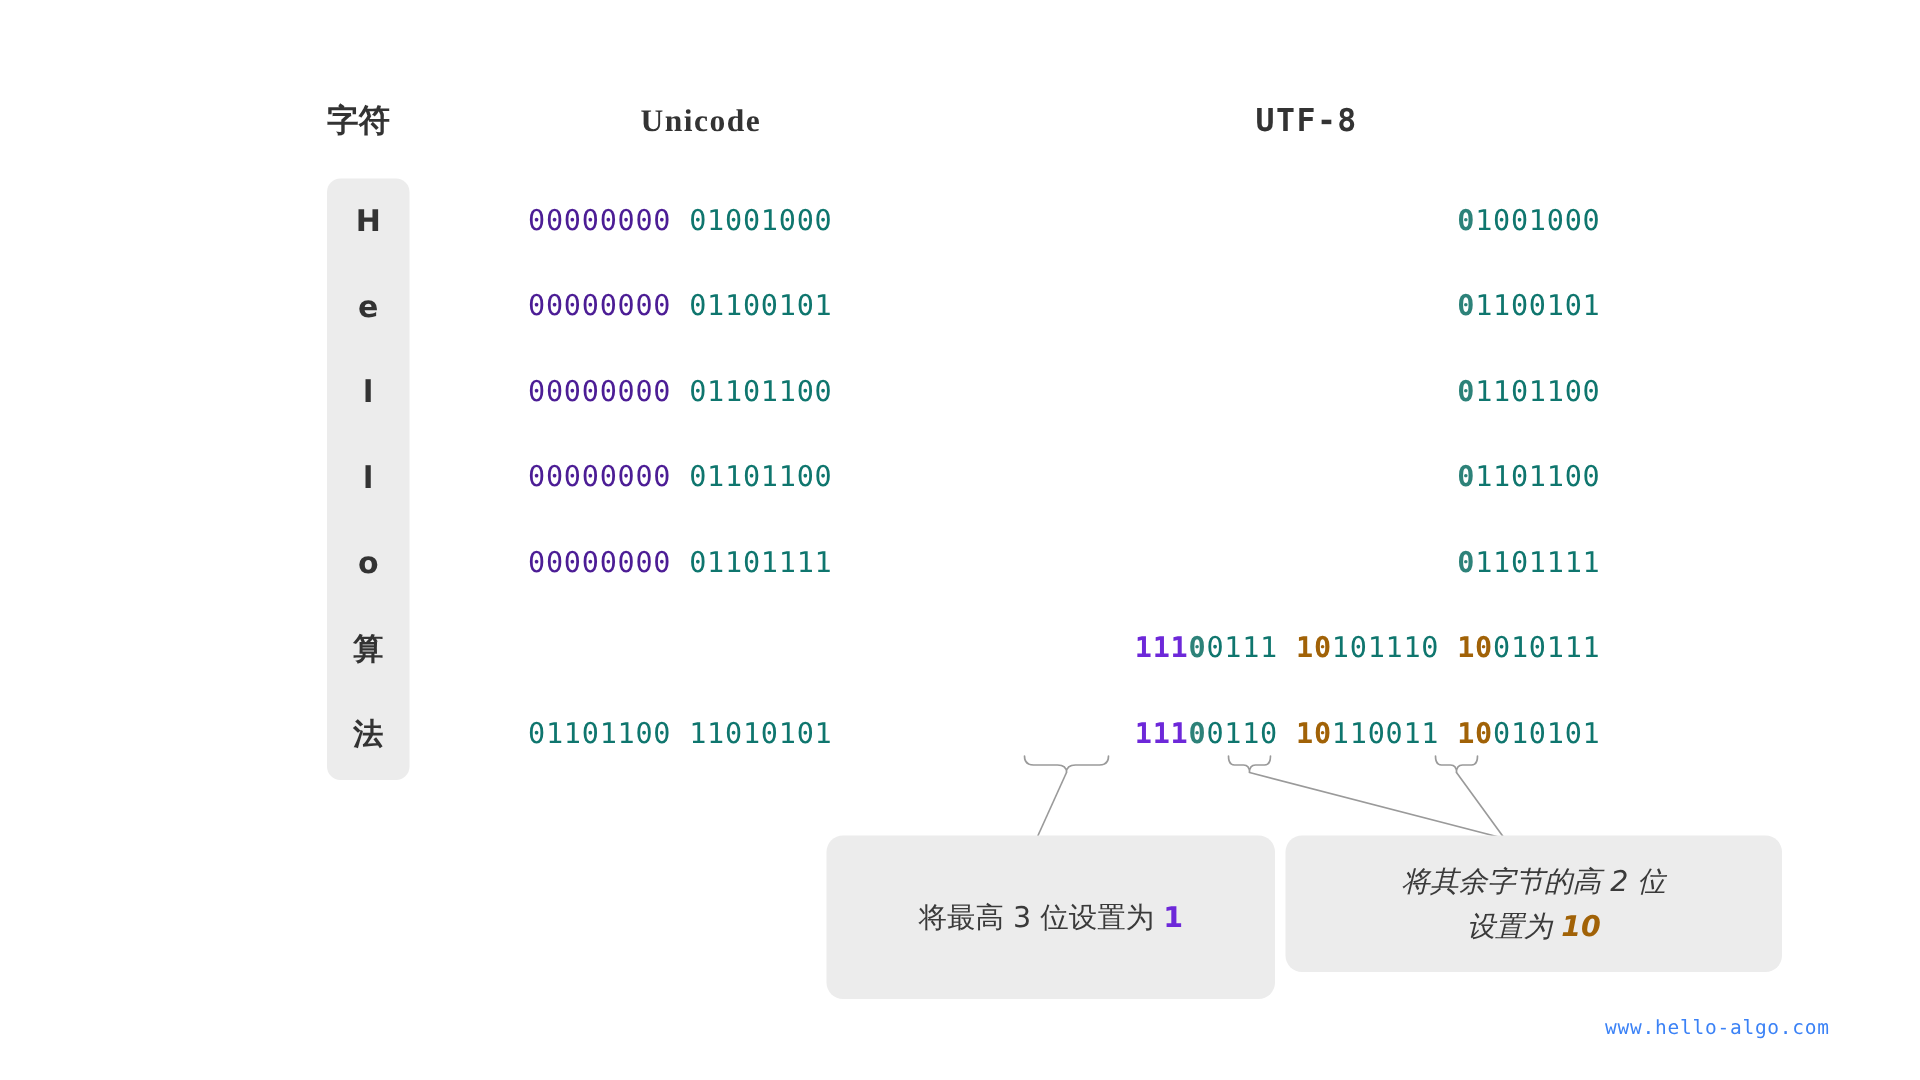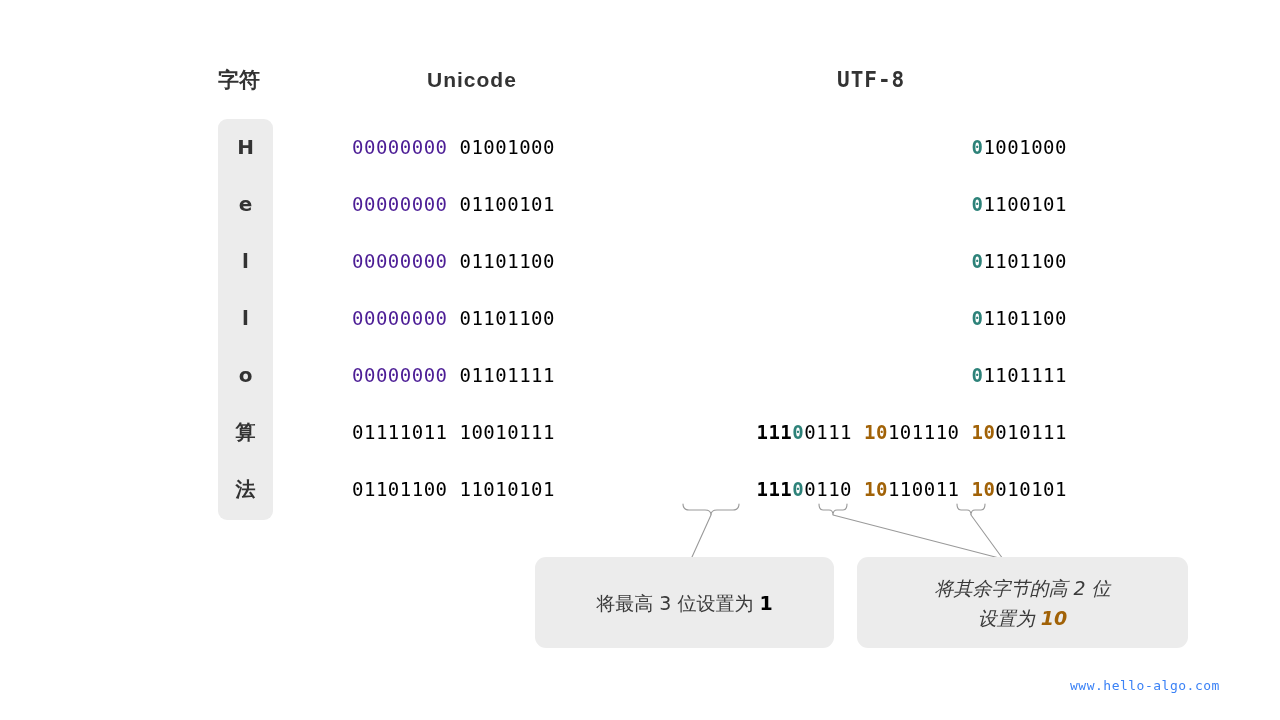--- a/index.html
+++ b/index.html
@@ -33,21 +33,21 @@
     top: 66px;
     font-size: 21px;
     font-family: "DejaVu Sans", "Liberation Sans", sans-serif;
     text-align: center;
   }
   .hdr-unicode {
     left: 427px;
     top: 68px;
     font-size: 21px;
     letter-spacing: 1px;
-    font-family: Liberation Sans, sans-serif;
+    font-family: Liberation Serif, serif;
   }
   .hdr-utf8 {
     left: 837px;
     top: 68px;
     font-size: 21px;
     letter-spacing: 1px;
     font-family: "DejaVu Sans Mono", "Liberation Mono", monospace;
   }
 
   
@@ -93,39 +93,39 @@
     width: 1067px;
     text-align: right;
     font-size: 19px;
     font-family: "DejaVu Sans Mono", "Liberation Mono", monospace;
     line-height: 57px;
     letter-spacing: 0.5px;
     white-space: pre;
   }
 
   .dim  { color: #4c1d95; }
-  .dark { color: #000000; }
-  .green{ color: #000000; font-weight: bold; }
+  .dark { color: #0f766e; }
+  .green{ color: #6d28d9; font-weight: bold; }
   .teal { color: #2d8279; font-weight: bold; }
   .blue { color: #a16207; font-weight: bold; }
 
   
   .callout {
     position: absolute;
     background: #ececec;
     border-radius: 11px;
     display: flex;
     flex-direction: column;
     justify-content: center;
     align-items: center;
     font-size: 19px;
     color: #3a3a3a;
     line-height: 30px;
   }
-  #callout-left  { left: 535px; top: 557px; width: 299px; height: 91px; }
+  #callout-left  { left: 551px; top: 557px; width: 299px; height: 109px; }
   #callout-right { left: 857px; top: 557px; width: 331px; height: 91px; font-style: italic; }
   .callout .line { white-space: pre; }
 
   
   #connectors {
     position: absolute;
     left: 0; top: 0;
     width: 1280px; height: 720px;
     pointer-events: none;
   }
@@ -174,21 +174,20 @@
         <div class="cell-unicode"><span class="dim">00000000</span> <span class="dark">01101100</span></div>
         <div class="cell-utf8"><span><span class="teal">0</span><span class="dark">1101100</span></span></div>
       </div>
       <div class="row" style="top: 347px;">
         <div class="cell-char">o</div>
         <div class="cell-unicode"><span class="dim">00000000</span> <span class="dark">01101111</span></div>
         <div class="cell-utf8"><span><span class="teal">0</span><span class="dark">1101111</span></span></div>
       </div>
       <div class="row" style="top: 404px;">
         <div class="cell-char">算</div>
-        <div class="cell-unicode"><span class="dark">01111011</span> <span class="dark">10010111</span></div>
         <div class="cell-utf8"><span><span class="green">111</span><span class="teal">0</span><span class="dark">0111</span></span> <span><span class="blue">10</span><span class="dark">101110</span></span> <span><span class="blue">10</span><span class="dark">010111</span></span></div>
       </div>
       <div class="row" style="top: 461px;">
         <div class="cell-char">法</div>
         <div class="cell-unicode"><span class="dark">01101100</span> <span class="dark">11010101</span></div>
         <div class="cell-utf8"><span><span class="green">111</span><span class="teal">0</span><span class="dark">0110</span></span> <span><span class="blue">10</span><span class="dark">110011</span></span> <span><span class="blue">10</span><span class="dark">010101</span></span></div>
       </div>
     </div>
 
   <svg id="connectors" viewBox="0 0 1280 720" xmlns="http://www.w3.org/2000/svg">

